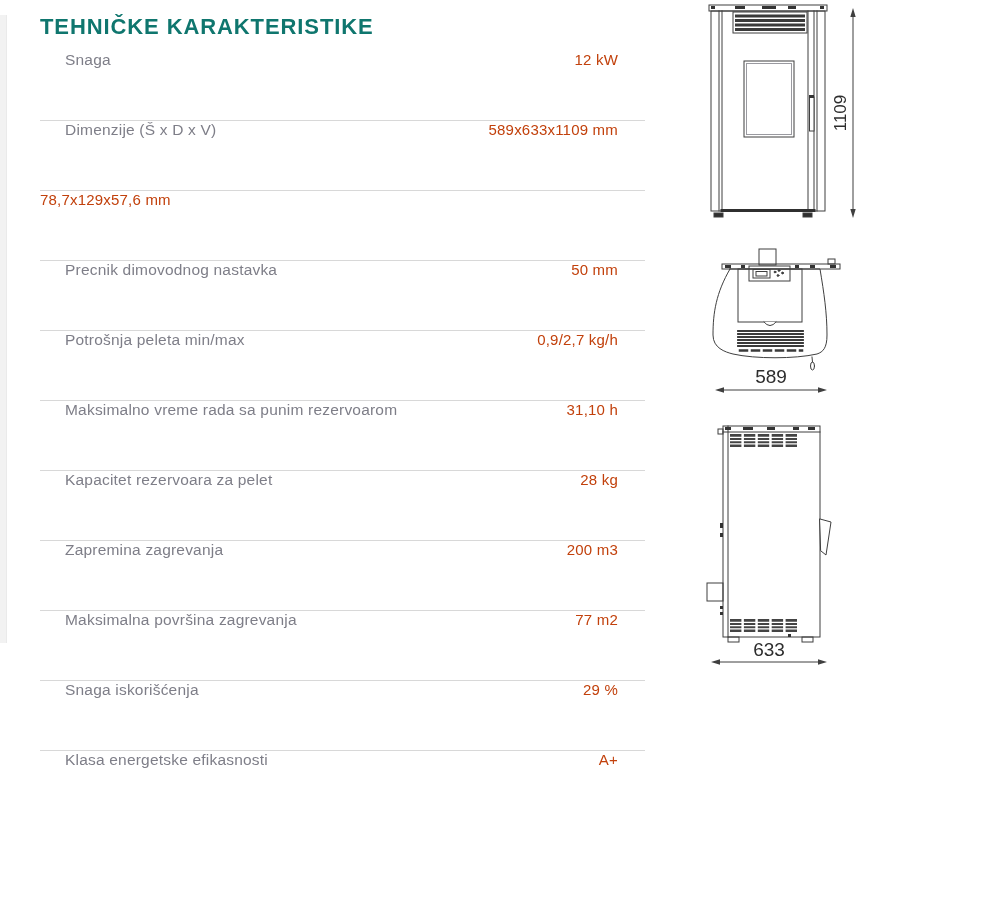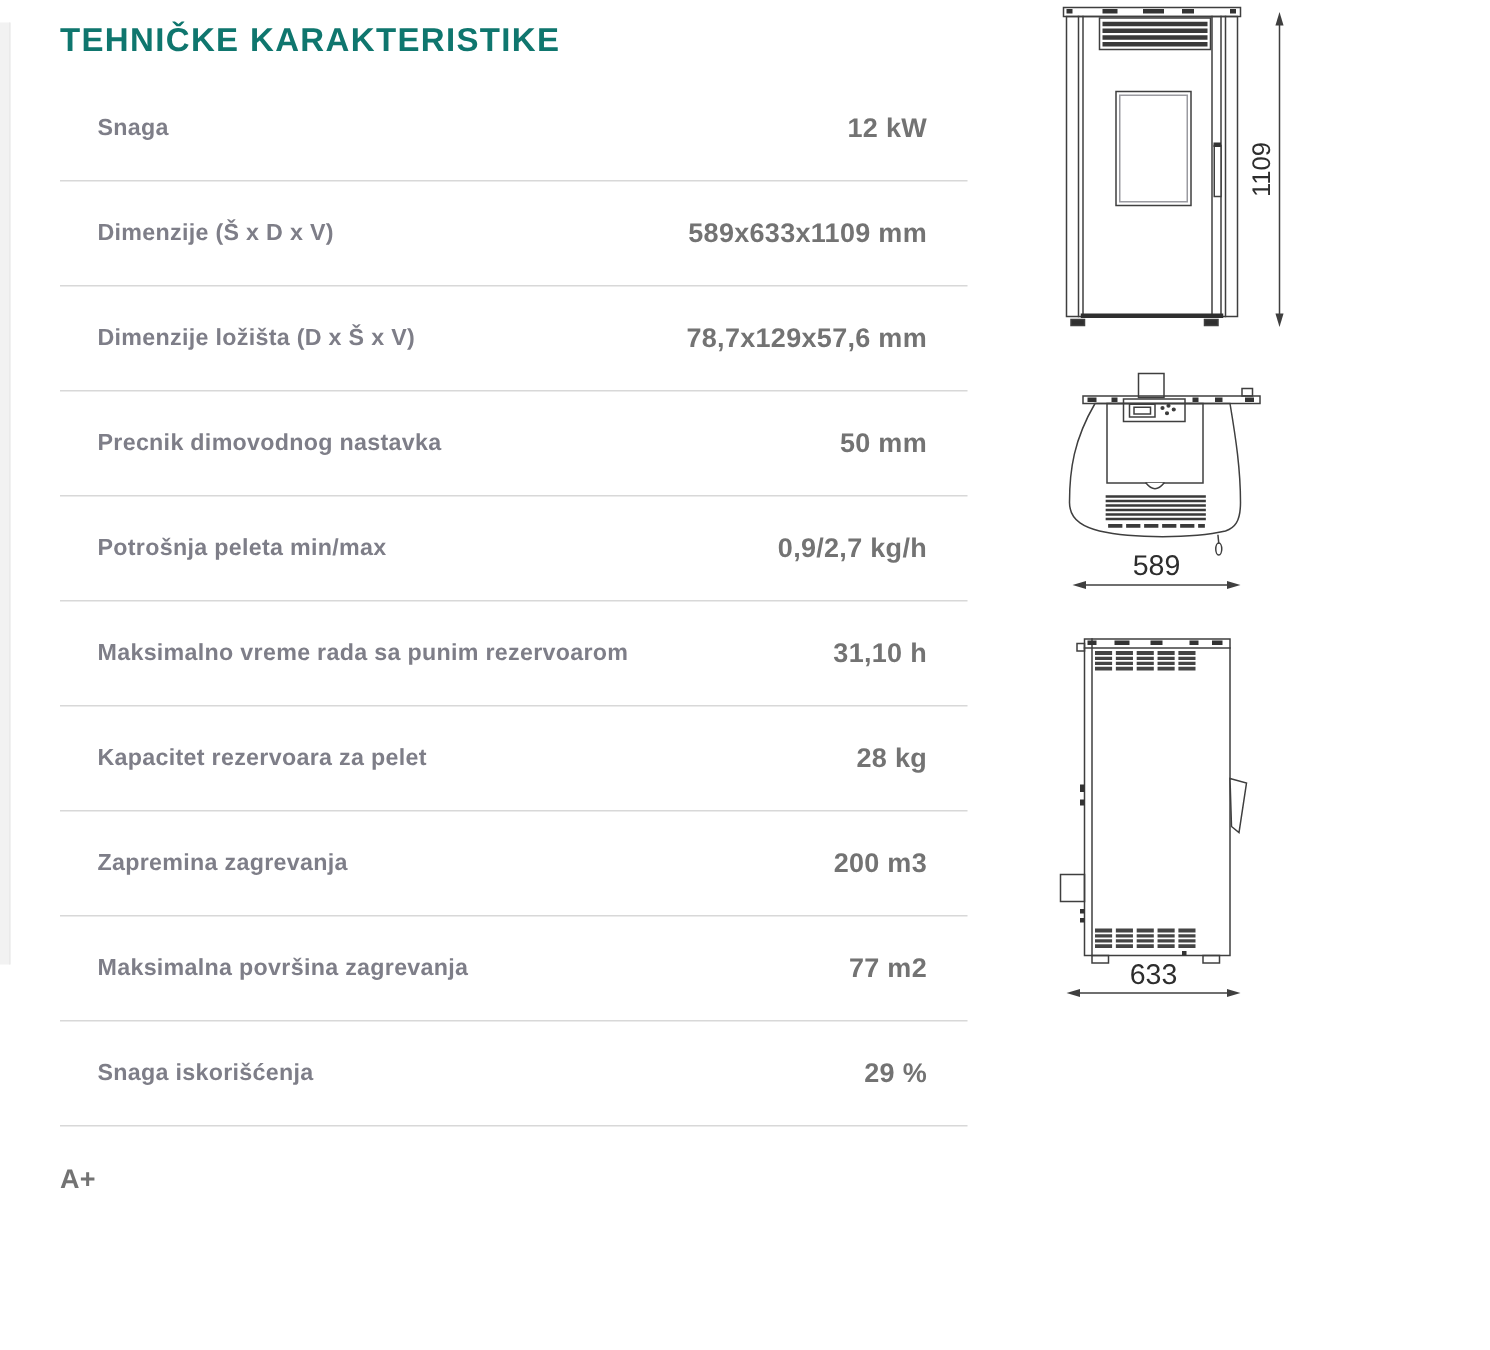--- a/index.html
+++ b/index.html
@@ -14,28 +14,28 @@
     background: #f2f2f2; border-right: 1px solid #eaeaea;
   }
   .content { position: absolute; left: 40px; top: 14px; width: 605px; }
   .page-title {
     margin: 0 0 11px 0; font-size: 22px; font-weight: bold;
     color: #0f766e; letter-spacing: 0.9px;
   }
   .spec-table { width: 605px; }
   .spec-row {
     height: 70px; border-bottom: 1px solid #d8d8d8;
-    display: flex; align-items: center; justify-content: space-between; font-weight: bold;
+    display: flex; justify-content: space-between;
   }
   .spec-row:last-child { border-bottom: none; }
   .spec-label {
     padding-left: 25px; font-size: 15.5px; color: #7e7e88; letter-spacing: 0.2px;
   }
   .spec-value {
-    padding-right: 27px; font-size: 18px; color: #737373; letter-spacing: 0.2px;
+    padding-right: 27px; font-size: 15px; color: #c2410c; letter-spacing: 0.2px;
     white-space: nowrap;
   }
   .drawing { position: absolute; }
   #front-view { left: 700px; top: 0; }
   #top-view   { left: 700px; top: 245px; }
   #side-view  { left: 695px; top: 415px; }
   svg { display:block; }
   svg text { font-family: "Liberation Sans", sans-serif; fill: #2d2d2d; }
 </style>
 </head>
@@ -49,21 +49,20 @@
   <div class="spec-table">
     <div class="spec-row">
       <span class="spec-label">Snaga</span>
       <span class="spec-value">12 kW</span>
     </div>
     <div class="spec-row">
       <span class="spec-label">Dimenzije (Š x D x V)</span>
       <span class="spec-value">589x633x1109 mm</span>
     </div>
     <div class="spec-row">
-      <span class="spec-label">Dimenzije ložišta (D x Š x V)</span>
       <span class="spec-value">78,7x129x57,6 mm</span>
     </div>
     <div class="spec-row">
       <span class="spec-label">Precnik dimovodnog nastavka</span>
       <span class="spec-value">50 mm</span>
     </div>
     <div class="spec-row">
       <span class="spec-label">Potrošnja peleta min/max</span>
       <span class="spec-value">0,9/2,7 kg/h</span>
     </div>
@@ -81,20 +80,21 @@
     </div>
     <div class="spec-row">
       <span class="spec-label">Maksimalna površina zagrevanja</span>
       <span class="spec-value">77 m2</span>
     </div>
     <div class="spec-row">
       <span class="spec-label">Snaga iskorišćenja</span>
       <span class="spec-value">29 %</span>
     </div>
     <div class="spec-row">
+      <span class="spec-label">Klasa energetske efikasnosti</span>
       <span class="spec-value">A+</span>
     </div>
   </div>
 </div>
 
 <svg id="front-view" class="drawing" width="170" height="235" viewBox="0 0 170 235" stroke-linecap="square">
   <g stroke="#3f3f3f" stroke-width="1" fill="none">
 
     <rect x="9" y="5" width="118" height="6"></rect>
 

